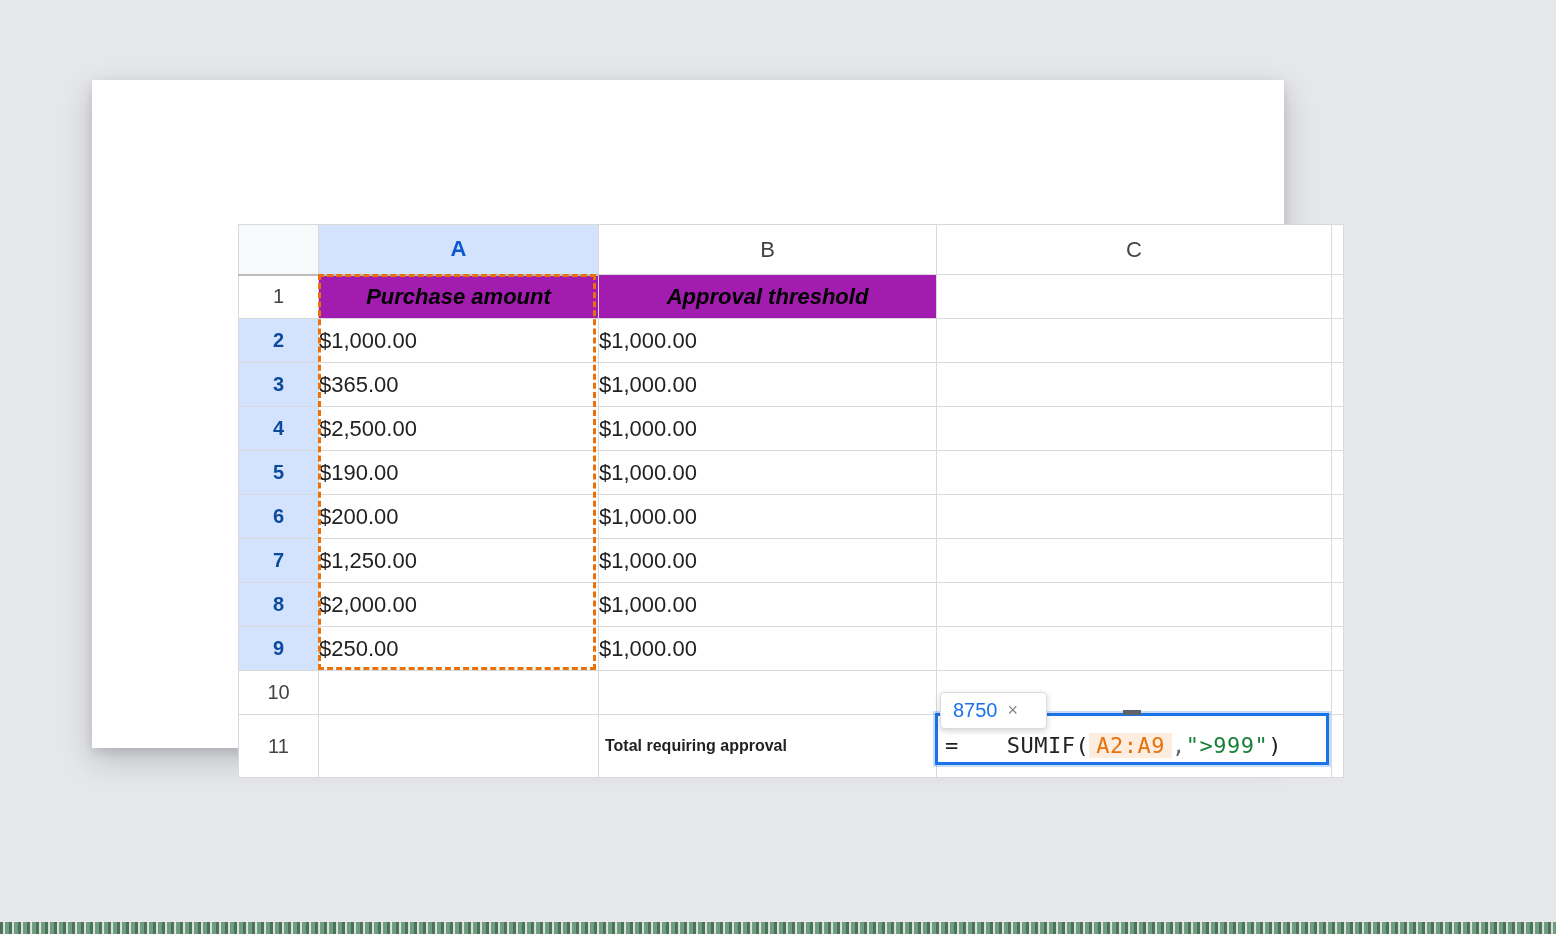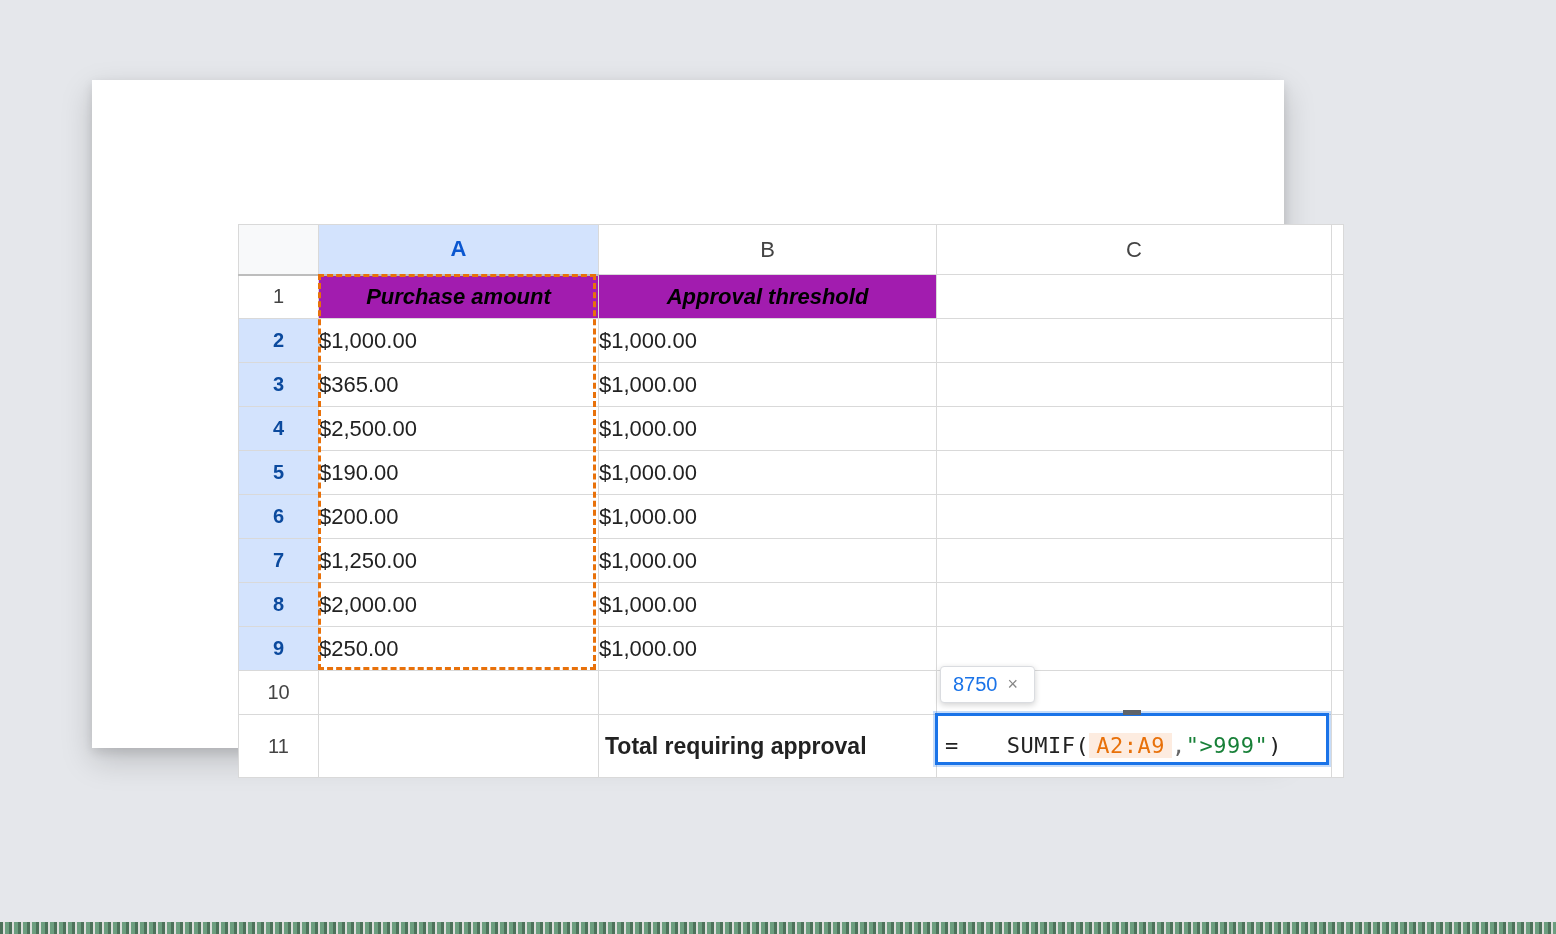--- a/index.html
+++ b/index.html
@@ -78,21 +78,21 @@
   background: #a21caf;
   font-weight: 700;
   color: #000;
   text-align: center;
   font-style: italic;
 }
 td.leftlabel {
   font-weight: 700;
   text-align: left;
   padding-left: 6px;
-  font-size: 23px;
+  font-size: 16px;
 }
 td.formulacell { text-align: left; padding-left: 8px; }
 .formula-text {
   font-family: "Consolas", "Menlo", monospace;
   font-size: 22px;
   letter-spacing: 0.5px;
 }
 .f-eq { color: #222; }
 .f-fn { color: #222; margin-left: 48px; }
 .f-paren { color: #222; }
@@ -120,25 +120,26 @@
   top: -6px;
   left: 50%;
   transform: translateX(-50%);
 }
 .result-tooltip {
   position: absolute;
   background: #fff;
   border: 1px solid #dadce0;
   box-shadow: 0 2px 6px rgba(0,0,0,0.18);
   border-radius: 4px;
-  padding: 6px 16px 6px 12px;
+  padding: 6px 28px 6px 12px;
   font-size: 20px;
   display: flex;
   align-items: center;
   gap: 10px;
+  margin-top: 26px;
 }
 .result-val { color: #1a73e8; font-family: Arial, sans-serif; }
 .result-close { color: #888; font-size: 18px; cursor: pointer; }
 .grain {
   position:absolute;
   left:0; right:0; bottom:0;
   height:12px;
   background: linear-gradient(180deg, rgba(14,90,46,0.5), rgba(14,90,46,0.3));
   mix-blend-mode: multiply;
   filter: blur(0.4px);

